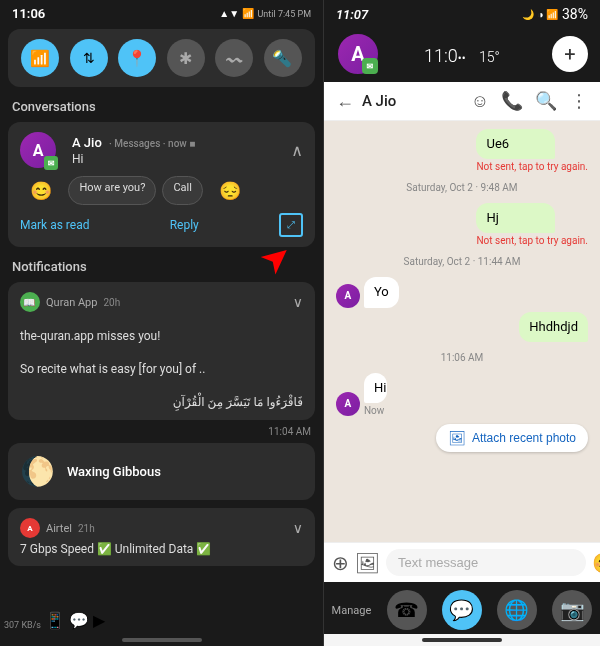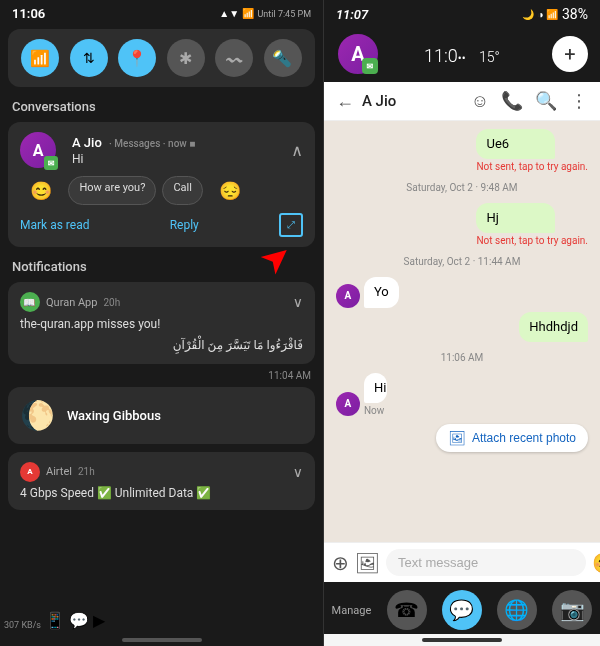--- a/index.html
+++ b/index.html
@@ -154,21 +154,21 @@
     .notif-app-icon {
       width: 20px; height: 20px;
       background: #4caf50;
       border-radius: 50%;
       display: flex; align-items: center; justify-content: center;
       font-size: 10px; color: white;
     }
     .notif-app-name { color: #aaa; font-size: 11px; }
     .notif-time { color: #888; font-size: 10px; }
     .notif-expand { color: #aaa; font-size: 14px; }
-    .notif-text { color: #ddd; font-size: 12px; margin-top: 4px; line-height: 1.4; }
+    .notif-text { color: #ddd; font-size: 12px; margin-top: 16px; line-height: 1.4; }
     .notif-text-arabic { direction: rtl; }
 
     .time-badge {
       color: #888; font-size: 10px;
       text-align: right;
       padding: 2px 12px;
     }
 
     
     .moon-card {
@@ -499,20 +499,21 @@
   <div class="notif-card">
     <div class="notif-header">
       <div class="notif-app-info">
         <div class="notif-app-icon">📖</div>
         <span class="notif-app-name">Quran App</span>
         <span class="notif-time">20h</span>
       </div>
       <span class="notif-expand">∨</span>
     </div>
     <div class="notif-text">the-quran.app misses you!</div>
+    <div class="notif-text">So recite what is easy [for you] of ..</div>
     <div class="notif-text notif-text-arabic">فَاقْرَءُوا مَا تَيَسَّرَ مِنَ الْقُرْآنِ</div>
   </div>
 
   <div class="time-badge">11:04 AM</div>
 
   <div class="moon-card">
     <div class="moon-icon">🌔</div>
     <div class="moon-info">
       <div class="moon-name">Waxing Gibbous</div>
     </div>
@@ -520,21 +521,21 @@
 
   <div class="airtel-card">
     <div class="airtel-header">
       <div class="notif-app-info">
         <div class="airtel-logo">A</div>
         <span class="notif-app-name">Airtel</span>
         <span class="notif-time">21h</span>
       </div>
       <span class="notif-expand">∨</span>
     </div>
-    <div class="airtel-text">4 Gbps Speed ✅ Unlimited Data ✅</div>
+    <div class="airtel-text">7 Gbps Speed ✅ Unlimited Data ✅</div>
   </div>
 
   <div class="bottom-bar-left" style="margin-top:auto;">
     <span style="font-size:9px; color:#888;">307 KB/s</span>
     <span>📱</span>
     <span>💬</span>
     <span>▶</span>
   </div>
 
   <div class="home-indicator" style="background:#555;"></div>

